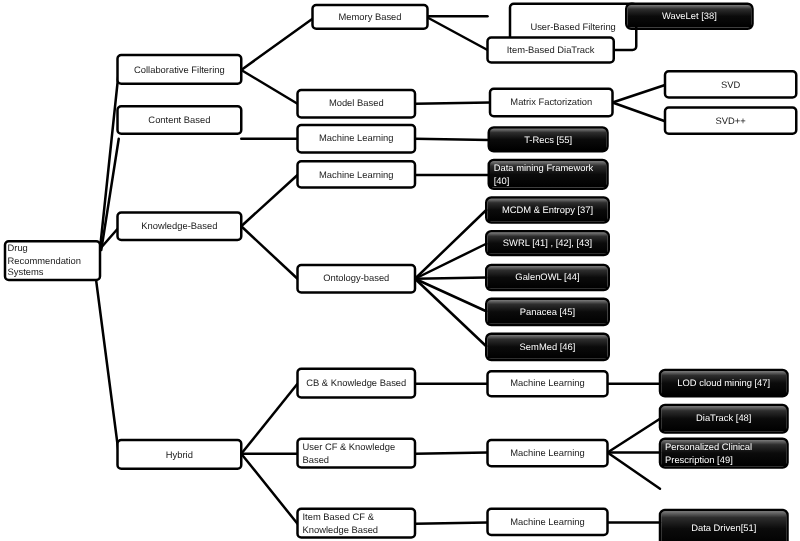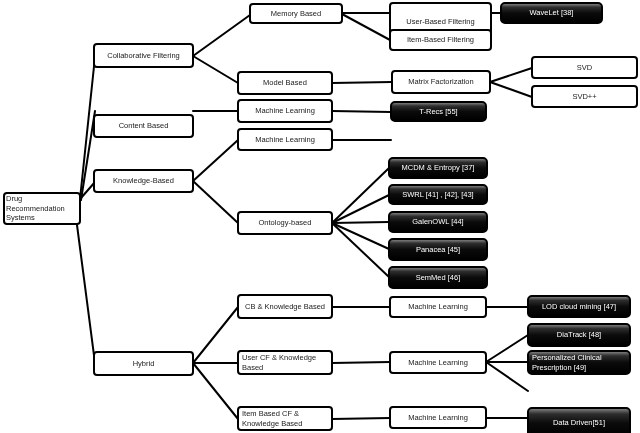--- a/index.html
+++ b/index.html
@@ -58,37 +58,38 @@
     <line x1="486" y1="362" x2="528" y2="335"></line>
     <line x1="486" y1="362" x2="528" y2="362"></line>
     <line x1="486" y1="362" x2="528" y2="391"></line>
     <line x1="332" y1="419" x2="390" y2="418"></line>
     <line x1="486" y1="418" x2="528" y2="418"></line>
   </svg>
 
   <div class="box root" style="left:3px;top:192px;width:78px;height:33px">Drug Recommendation Systems</div>
 
   <div class="box" style="left:93px;top:43px;width:101px;height:25px">Collaborative Filtering</div>
-  <div class="box" style="left:93px;top:114px;width:101px;height:24px">Content Based</div>
+  <div class="box" style="left:93px;top:84px;width:101px;height:24px">Content Based</div>
   <div class="box" style="left:93px;top:169px;width:101px;height:24px">Knowledge-Based</div>
   <div class="box" style="left:93px;top:351px;width:101px;height:25px">Hybrid</div>
 
   <div class="box" style="left:249px;top:3px;width:94px;height:21px">Memory Based</div>
   <div class="box" style="left:237px;top:71px;width:96px;height:24px">Model Based</div>
   <div class="box" style="left:237px;top:99px;width:96px;height:24px">Machine Learning</div>
   <div class="box" style="left:237px;top:128px;width:96px;height:23px">Machine Learning</div>
   <div class="box" style="left:237px;top:211px;width:96px;height:24px">Ontology-based</div>
   <div class="box" style="left:237px;top:294px;width:96px;height:25px">CB &amp; Knowledge Based</div>
   <div class="box" style="left:237px;top:350px;width:96px;height:25px">User CF &amp; Knowledge Based</div>
   <div class="box" style="left:237px;top:406px;width:96px;height:25px">Item Based CF &amp; Knowledge Based</div>
 
-  <div class="box" style="left:389px;top:2px;width:103px;height:39px">User-Based Filtering</div>
-  <div class="box" style="left:389px;top:29px;width:103px;height:22px">Item-Based Filtering</div>
+  <div class="box" style="left:407px;top:2px;width:103px;height:39px">User-Based Filtering</div>
+  <div class="box" style="left:389px;top:29px;width:103px;height:22px">Item-Based DiaTrack</div>
   <div class="box" style="left:391px;top:70px;width:100px;height:24px">Matrix Factorization</div>
   <div class="box dark" style="left:390px;top:101px;width:97px;height:21px">T-Recs [55]</div>
+  <div class="box dark" style="left:390px;top:127px;width:97px;height:25px">Data mining Framework [40]</div>
   <div class="box dark" style="left:388px;top:157px;width:100px;height:22px">MCDM &amp; Entropy [37]</div>
   <div class="box dark" style="left:388px;top:184px;width:100px;height:21px">SWRL [41] , [42], [43]</div>
   <div class="box dark" style="left:388px;top:211px;width:100px;height:22px">GalenOWL [44]</div>
   <div class="box dark" style="left:388px;top:238px;width:100px;height:23px">Panacea [45]</div>
   <div class="box dark" style="left:388px;top:266px;width:100px;height:23px">SemMed [46]</div>
   <div class="box" style="left:389px;top:296px;width:98px;height:22px">Machine Learning</div>
   <div class="box" style="left:389px;top:351px;width:98px;height:23px">Machine Learning</div>
   <div class="box" style="left:389px;top:406px;width:98px;height:23px">Machine Learning</div>
 
   <div class="box dark" style="left:500px;top:2px;width:103px;height:22px">WaveLet [38]</div>

